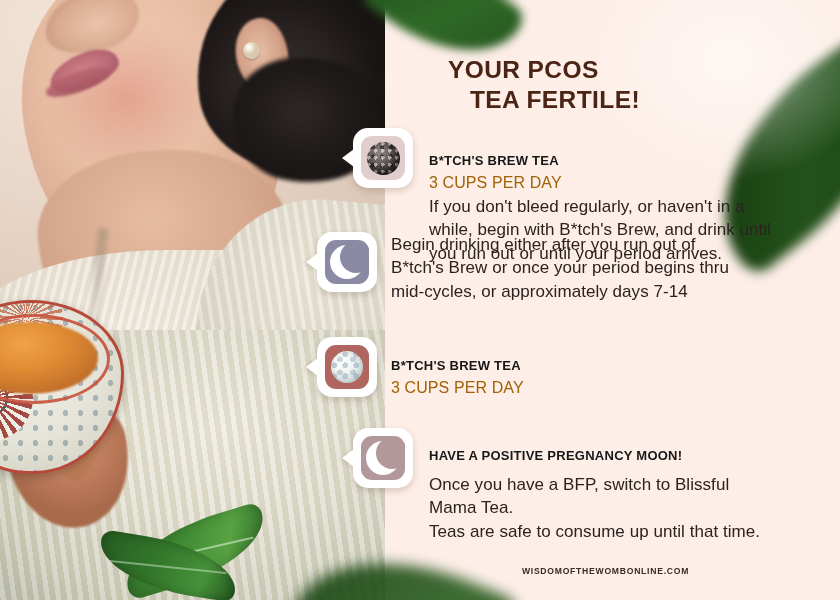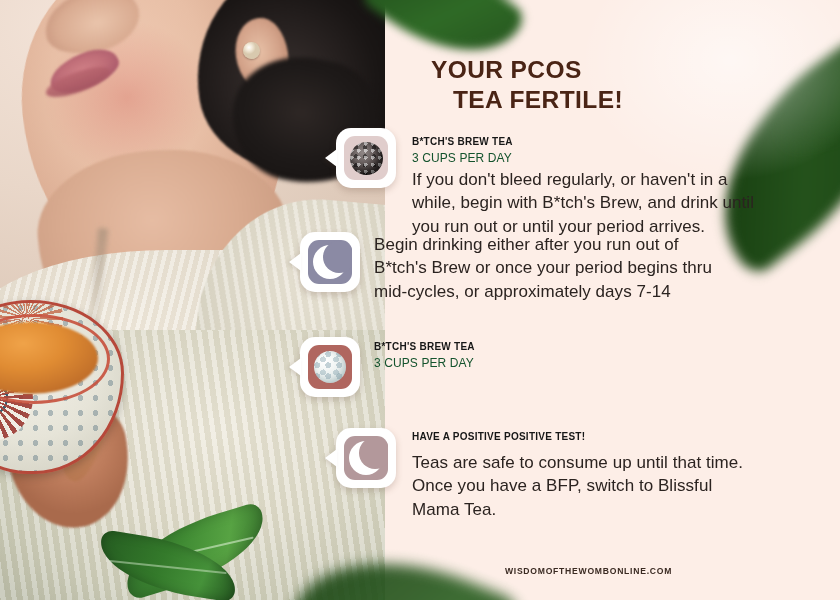--- a/index.html
+++ b/index.html
@@ -211,36 +211,36 @@
     border-radius:76% 10% 76% 10% / 84% 20% 84% 20%;
     transform:rotate(22deg);filter:blur(7px);opacity:.9;
   }
   .glow-tr{
     position:absolute;right:-40px;top:-60px;width:300px;height:240px;
     background:radial-gradient(closest-side, rgba(255,255,255,.55), rgba(255,255,255,0));
     pointer-events:none;
   }
 
   
-  .content{position:absolute;left:368px;top:0;width:455px;height:600px;}
+  .content{position:absolute;left:385px;top:0;width:455px;height:600px;}
   .title{
     position:absolute;left:63px;top:55px;width:340px;
     font-size:24.5px;font-weight:bold;line-height:1.21;
     letter-spacing:.4px;color:#4a2415;
   }
   .title .l2{display:block;padding-left:22px;}
 
   .blocks{position:absolute;left:0;top:128px;width:455px;}
   .block{position:relative;}
   .b-head{
-    font-size:10px;font-weight:bold;color:#171717;letter-spacing:.25px;
-    line-height:1.30;margin:0 0 3px 0;
+    font-size:13px;font-weight:bold;color:#171717;letter-spacing:.25px;
+    line-height:1.30;margin:18px 0 3px 0;
   }
   .b-sub{
-    font-size:12px;color:#14532d;line-height:1.30;margin:0 0 1px 0;letter-spacing:.1px;
+    font-size:16px;color:#a16207;line-height:1.30;margin:0 0 1px 0;letter-spacing:.1px;
   }
   .b-body{
     font-size:17px;color:#2b2320;line-height:1.38;margin:0;letter-spacing:.05px;
   }
 
   
   .badge{
     position:absolute;width:60px;height:60px;border-radius:15px;
     background:#ffffff;
     box-shadow:0 3px 7px rgba(90,60,45,.22);
@@ -365,23 +365,23 @@
         <div class="b-sub">3 CUPS PER DAY</div>
       </div>
       <div class="badge" style="left:-68px;top:209px;">
         <span class="tail"></span>
         <span class="inner" style="background:#b0665f;">
           <span class="moon-pale"></span>
         </span>
       </div>
 
       <div class="block" style="position:absolute;left:44px;top:302px;width:350px;">
-        <div class="b-head" style="margin-bottom:8px;">HAVE A POSITIVE POSITIVE TEST!</div>
+        <div class="b-head" style="margin-bottom:8px;">HAVE A POSITIVE PREGNANCY MOON!</div>
+        <div class="b-body">Once you have a BFP, switch to Blissful Mama Tea.</div>
         <div class="b-body">Teas are safe to consume up until that time.</div>
-        <div class="b-body">Once you have a BFP, switch to Blissful Mama Tea.</div>
       </div>
       <div class="badge" style="left:-32px;top:300px;">
         <span class="tail"></span>
         <span class="inner" style="background:#b3989b;">
           <span class="crescent">
             <span class="c1"></span>
               <span class="c2" style="background:#b3989b;"></span>
           </span>
         </span>
       </div>

